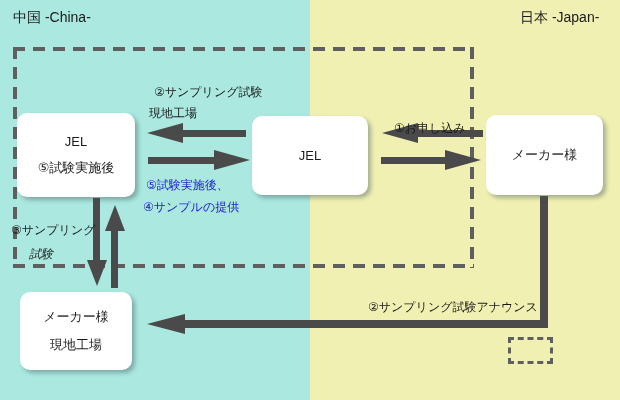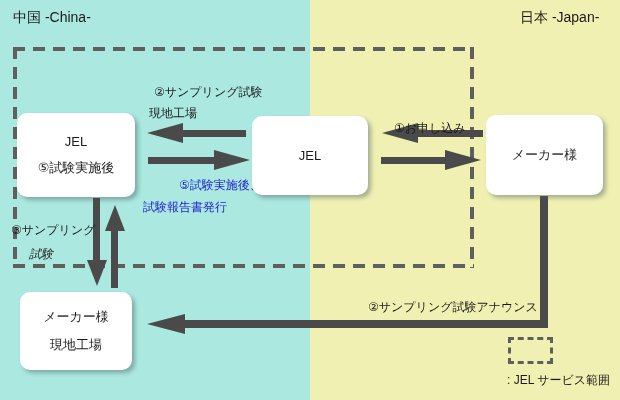--- a/index.html
+++ b/index.html
@@ -77,21 +77,21 @@
   .ann-head { position:absolute; left:147px; top:314px; width:0; height:0;
     border-top:10px solid transparent; border-bottom:10px solid transparent;
     border-right:38px solid var(--arrow,#4a4a4a); }
 
   
   .lbl { position:absolute; font-size:12px; white-space:nowrap; color:var(--text-black,#1a1a1a); }
   .lbl.blue { color:var(--text-blue,#2222cc); }
   .l-booking1 { left:135px; top:84px;margin-left:19px; }
   .l-booking2 { left:149px; top:105px; }
   .l-apply    { left:394px; top:104px;margin-top:16px; }
-  .l-test1    { left:146px; top:177px;margin-left:33px; }
+  .l-test1    { left:146px; top:177px; }
   .l-test2    { left:143px; top:199px; }
   .l-result   { left:400px; top:179px; }
   .l-samp1    { left:11px;  top:222px; }
   .l-samp2    { left:29px;  top:246px;font-style:italic; }
   .l-sample   { left:127px; top:242px; }
   .l-announce { left:368px; top:299px; }
 
   
   .legend-box { position:absolute; left:508px; top:337px; width:45px; height:27px;
     border:3px dashed var(--dash,#5f5f5f); }
@@ -156,21 +156,20 @@
   </div>
   <div class="arrow a-sample">
     <div class="head-up"></div>
     <div class="shaft-v"></div>
   </div>
 
   <div class="lbl l-booking1">②サンプリング試験</div>
   <div class="lbl l-booking2">現地工場</div>
   <div class="lbl l-apply">①お申し込み</div>
   <div class="lbl blue l-test1">⑤試験実施後、</div>
-  <div class="lbl blue l-test2">試験報告書発行</div>
+  <div class="lbl blue l-test2">④サンプルの提供</div>
   <div class="lbl l-samp1">③サンプリング</div>
   <div class="lbl l-samp2">試験</div>
   <div class="lbl l-announce">②サンプリング試験アナウンス</div>
 
   <div class="legend-box"></div>
-  <div class="legend-label">: JEL サービス範囲</div>
 
 </div>
 
 </body></html>

